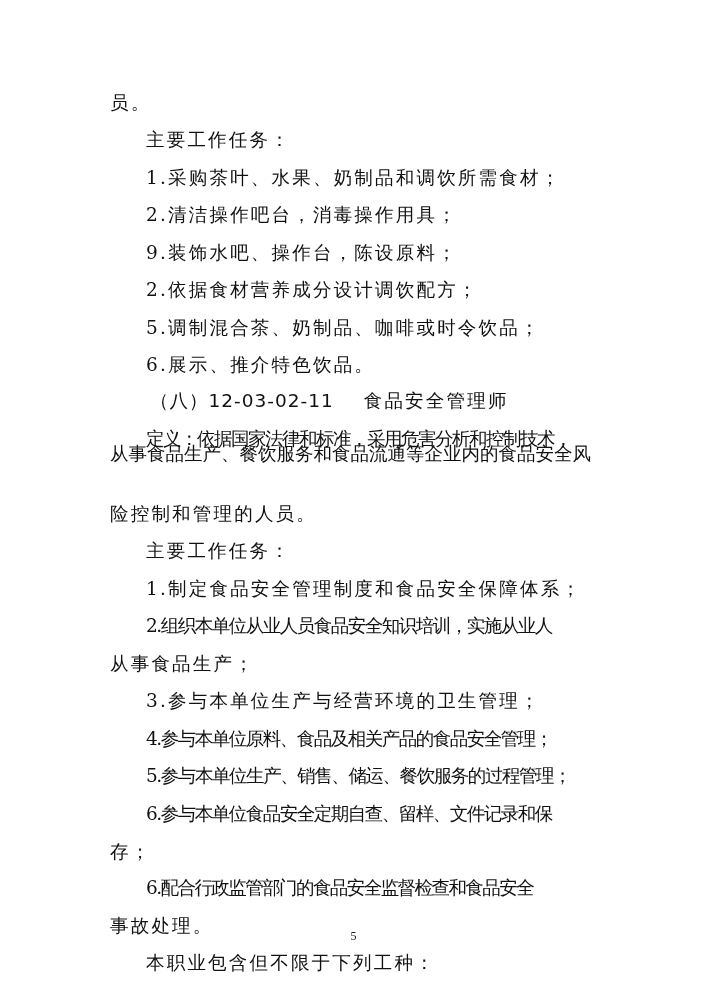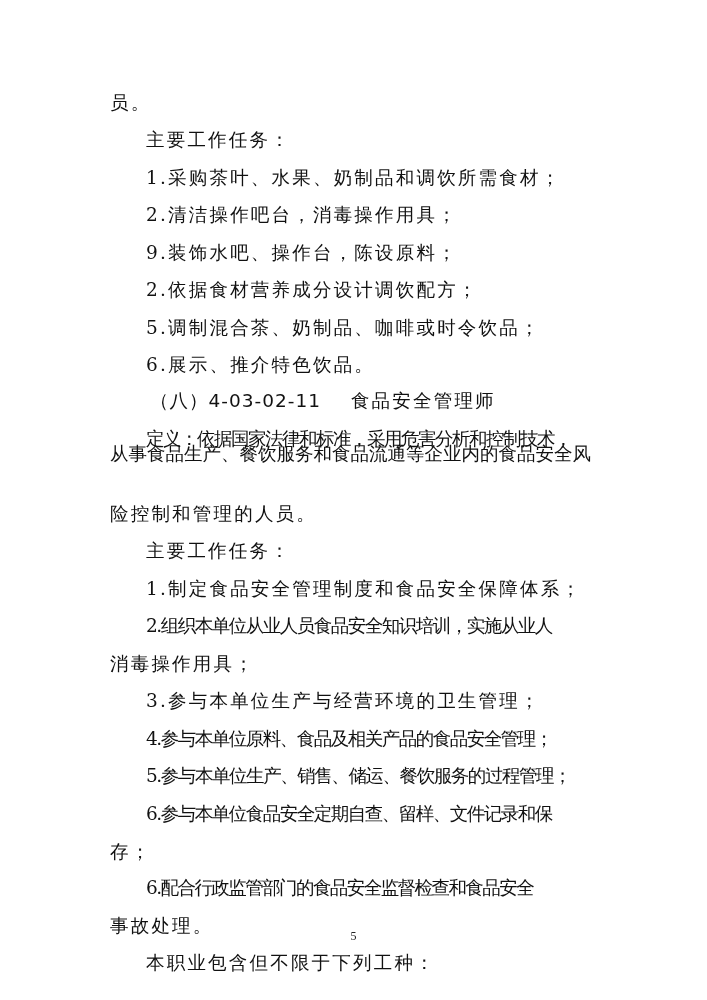--- a/index.html
+++ b/index.html
@@ -32,30 +32,30 @@
       <div class="line" style="top: 91px;">员。</div>
       <div class="line indent" style="top: 128px;">主要工作任务：</div>
       <div class="line indent" style="top: 166px;">1.采购茶叶、水果、奶制品和调饮所需食材；</div>
       <div class="line indent" style="top: 203px;">2.清洁操作吧台，消毒操作用具；</div>
       <div class="line indent" style="top: 241px;">9.装饰水吧、操作台，陈设原料；</div>
       <div class="line indent" style="top: 278px;">2.依据食材营养成分设计调饮配方；</div>
       <div class="line indent" style="top: 316px;">5.调制混合茶、奶制品、咖啡或时令饮品；</div>
       <div class="line indent" style="top: 353px;">6.展示、推介特色饮品。</div>
     </div>
   <div class="line heading" id="heading" style="top: 389px;">
-    <span>（八）4-03-02-11</span><span class="title">食品安全管理师</span>
+    <span>（八）12-03-02-11</span><span class="title">食品安全管理师</span>
   </div>
   <div id="lines-b">
       <div class="line indent" style="top: 427px; letter-spacing: -1.5px;">定义：依据国家法律和标准，采用危害分析和控制技术，</div>
       <div class="line" style="top: 442px; letter-spacing: 0px;">从事食品生产、餐饮服务和食品流通等企业内的食品安全风</div>
       <div class="line" style="top: 502px;">险控制和管理的人员。</div>
       <div class="line indent" style="top: 539px;">主要工作任务：</div>
       <div class="line indent" style="top: 577px;">1.制定食品安全管理制度和食品安全保障体系；</div>
       <div class="line indent" style="top: 614px; letter-spacing: -1.5px;">2.组织本单位从业人员食品安全知识培训，实施从业人</div>
-      <div class="line" style="top: 652px;">消毒操作用具；</div>
+      <div class="line" style="top: 652px;">从事食品生产；</div>
       <div class="line indent" style="top: 689px;">3.参与本单位生产与经营环境的卫生管理；</div>
       <div class="line indent" style="top: 727px; letter-spacing: -1.5px;">4.参与本单位原料、食品及相关产品的食品安全管理；</div>
       <div class="line indent" style="top: 764px; letter-spacing: -1.44px;">5.参与本单位生产、销售、储运、餐饮服务的过程管理；</div>
       <div class="line indent" style="top: 802px; letter-spacing: -1.5px;">6.参与本单位食品安全定期自查、留样、文件记录和保</div>
       <div class="line" style="top: 840px;">存；</div>
       <div class="line indent" style="top: 876px; letter-spacing: -1.56522px;">6.配合行政监管部门的食品安全监督检查和食品安全</div>
       <div class="line" style="top: 914px;">事故处理。</div>
       <div class="line indent" style="top: 951px;">本职业包含但不限于下列工种：</div>
     </div>
   <div class="page-number">5</div>

